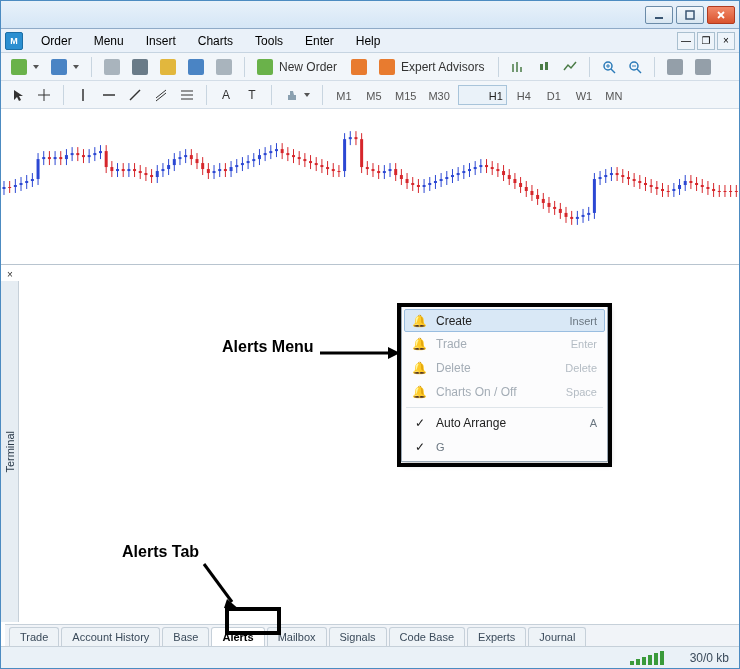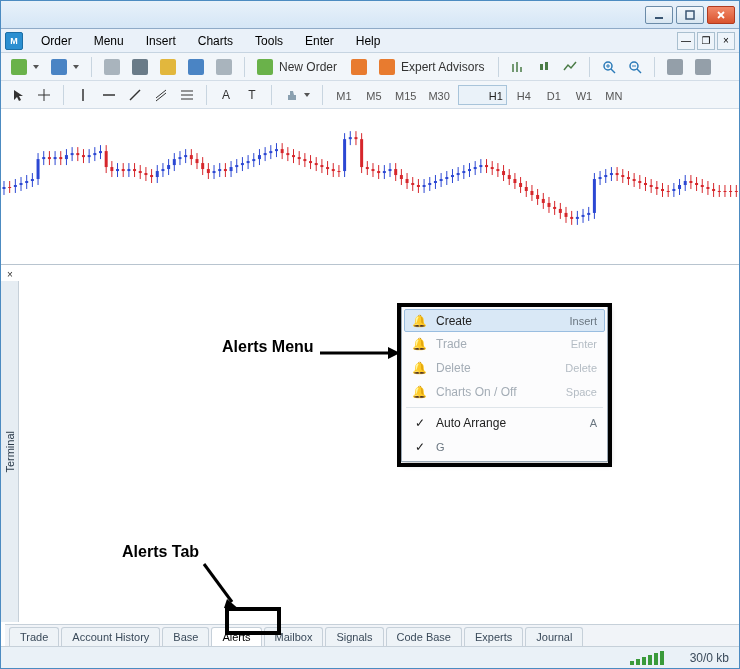--- a/index.html
+++ b/index.html
@@ -50,21 +50,21 @@
 .term-sidelabel span { writing-mode:vertical-rl; transform:rotate(180deg); font-size:11px; color:#2a3a4a; }
 .colheaders { height:22px; margin-left:18px; background:linear-gradient(#fbfdfe,#e7eef5); border-bottom:1px solid #c6d0d9; display:flex; align-items:center; }
 .colheaders .col { padding:0 8px; border-right:1px solid #d9e1e8; height:100%; display:flex; align-items:center; color:#2d3a47; }
 .col-sym{width:110px;} .col-cond{width:110px;} .col-count{width:70px;} .col-lim{width:50px;} .col-time{width:60px;} .col-event{flex:1;border-right:none;}
 
 .term-body { flex:1; margin-left:18px; background:#fff; position:relative; }
 
 
 .tabsrow { height:22px; margin-left:4px; background:#f1f4f8; border-top:1px solid #c6d0d9; display:flex; align-items:center; padding:0 4px; gap:0; }
 .tab { padding:3px 10px; font-size:11px; color:#3a4a5a; border:1px solid #c6d0d9; border-bottom:none; border-top-left-radius:3px; border-top-right-radius:3px; background:#eef3f7; margin-right:2px; cursor:default; position:relative; top:1px; }
-.tab.active { background:#fff; color:#000; }
+.tab.active { background:#fff; color:#000;font-weight:bold; }
 
 
 .statusbar { height:22px; background:#eaf1f7; border-top:1px solid #c6d0d9; display:flex; align-items:center; justify-content:flex-end; padding:0 10px; gap:10px; font-size:11px; color:#3a4a5a; }
 
 
 .ctxmenu { position:absolute; left:401px; top:306px; width:207px; background:#fcfcfd; border:1px solid #9aa8b5; box-shadow:2px 2px 6px rgba(0,0,0,.25); z-index:10; padding:2px; }
 .ctxmenu .citem { height:24px; display:flex; align-items:center; padding:0 8px; gap:8px; color:#222; }
 .ctxmenu .citem.sel { background:#d9e8f6; border:1px solid #99bde0; border-radius:2px; height:23px; padding:0 7px; }
 .ctxmenu .citem.dis { color:#a4adb6; }
 .ctxmenu .citem .ci { width:16px; display:flex; justify-content:center; }

